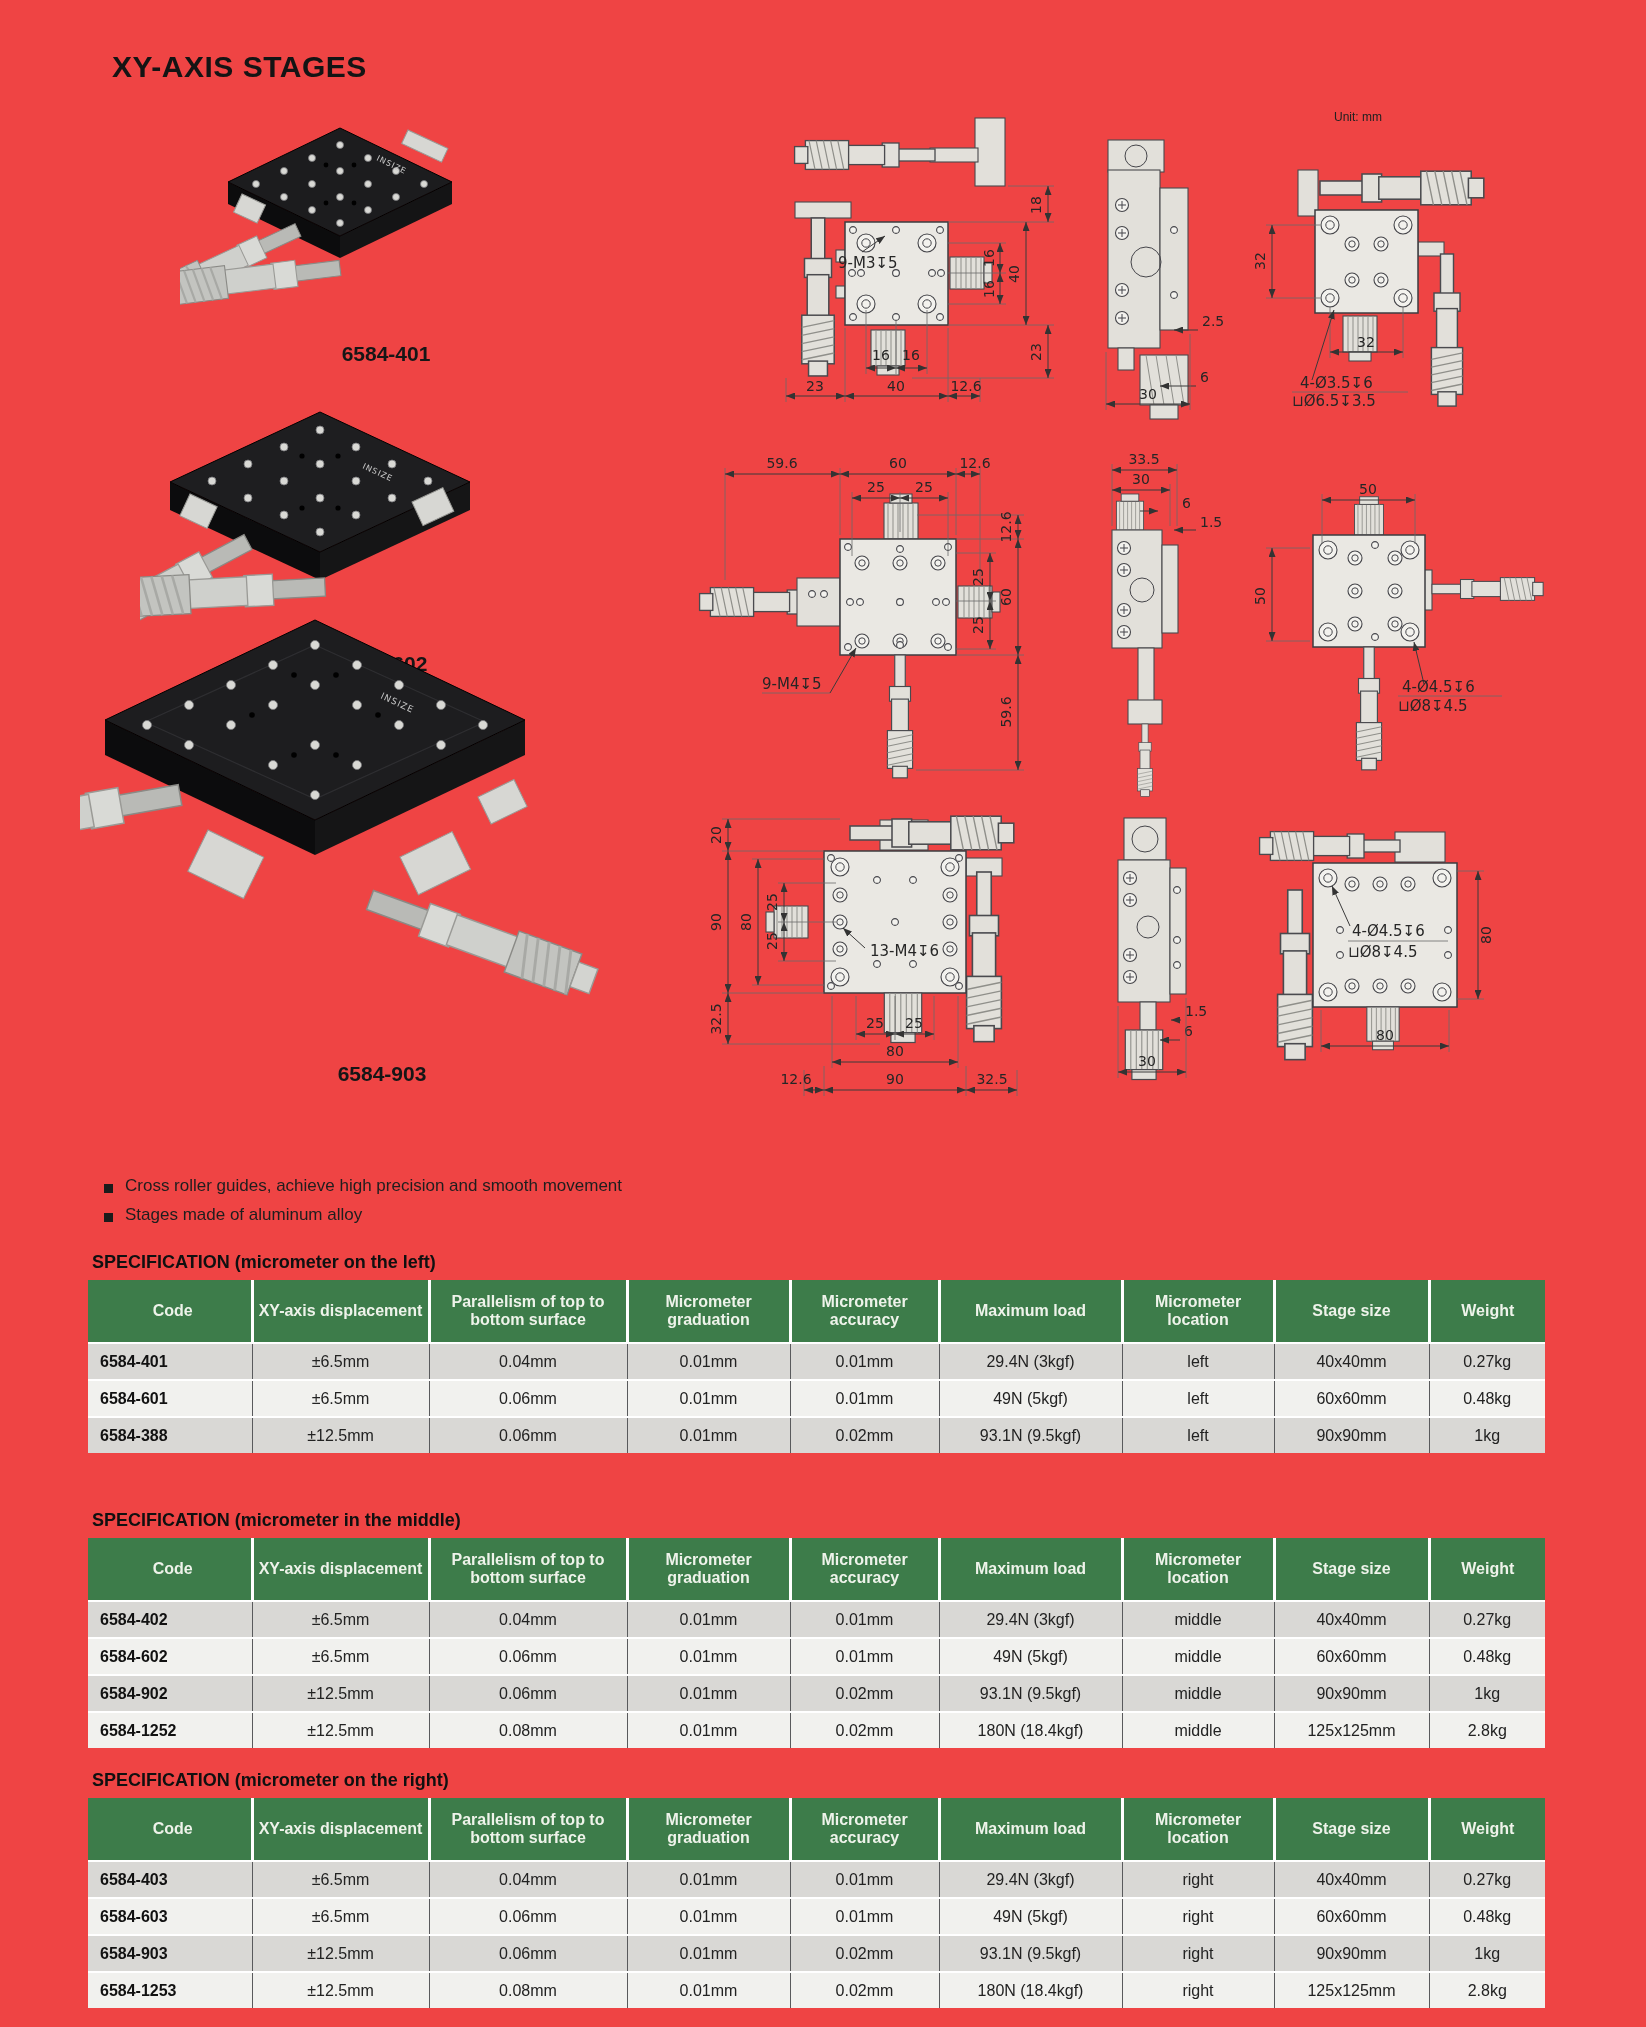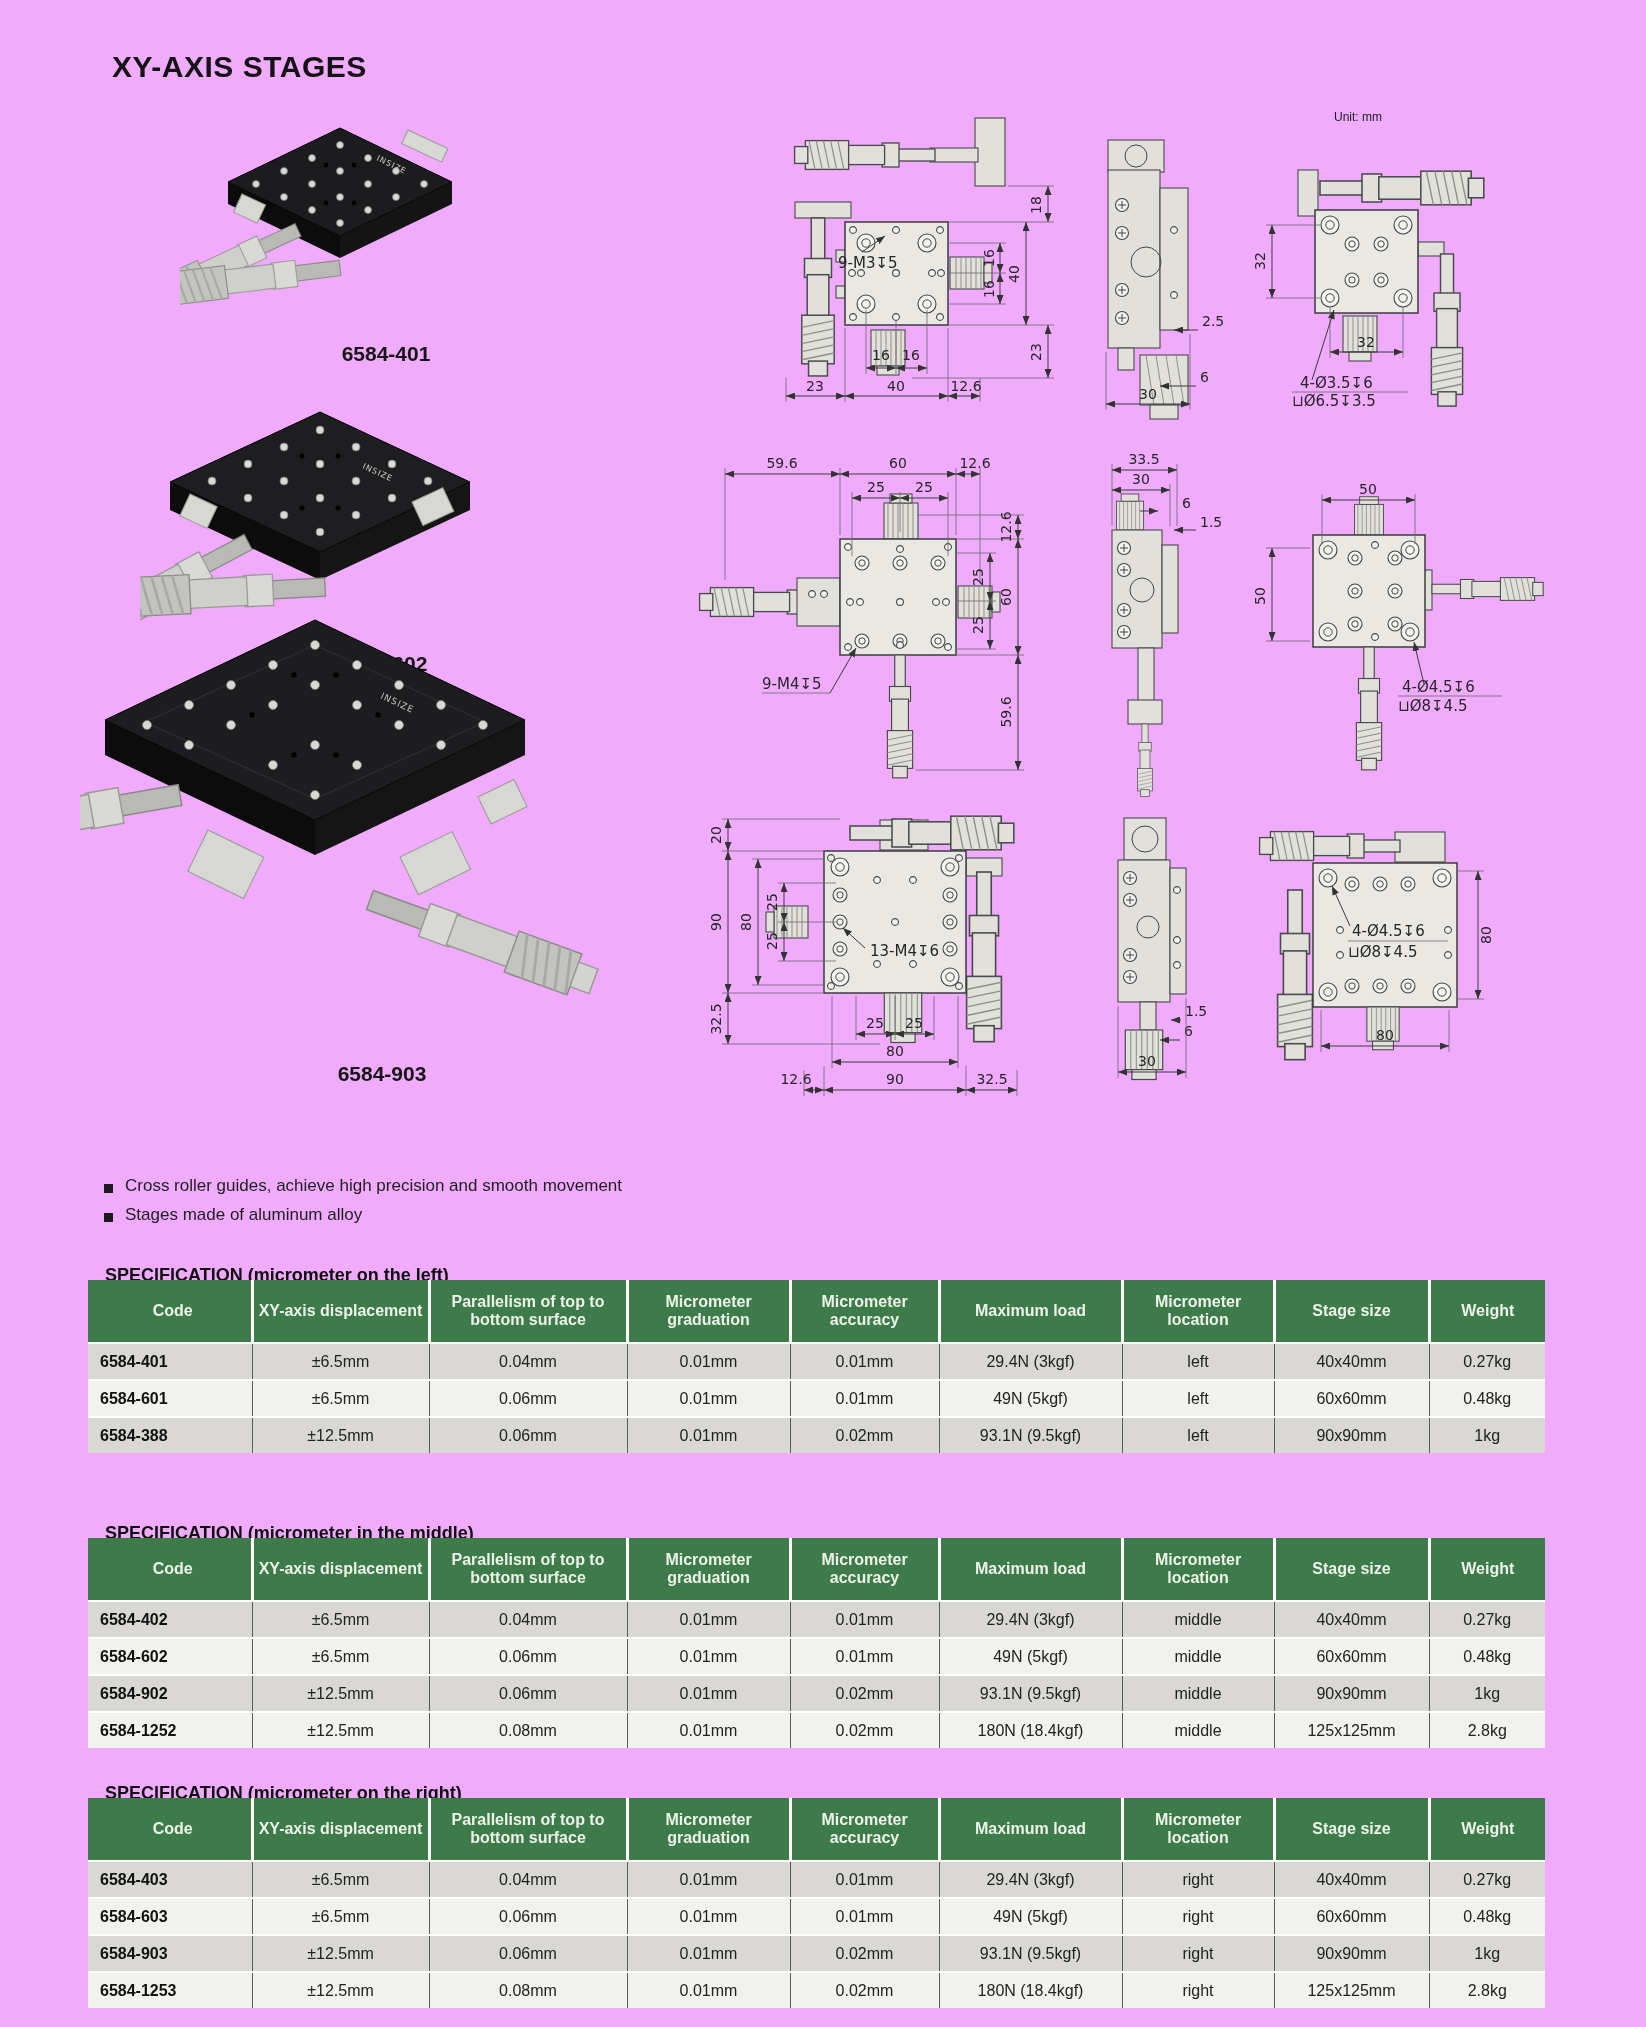--- a/index.html
+++ b/index.html
@@ -1,23 +1,23 @@
 <!DOCTYPE html>
 <html><head>
 <meta charset="utf-8">
 <style>
   html,body{margin:0;padding:0;background:#fff}
-  .page{position:relative;width:1646px;height:2027px;background:#f0abfc;font-family:"Liberation Sans","DejaVu Sans",sans-serif;overflow:hidden;color:#1a1a1a}
+  .page{position:relative;width:1646px;height:2027px;background:#ef4444;font-family:"Liberation Sans","DejaVu Sans",sans-serif;overflow:hidden;color:#1a1a1a}
   .h1{position:absolute;left:112px;top:50px;font-size:30px;font-weight:bold;letter-spacing:.5px;color:#141414}
   .unit{position:absolute;left:1334px;top:110px;font-size:12px;color:#202020}
   .caption{position:absolute;width:170px;text-align:center;font-size:21px;font-weight:bold;color:#161616}
   .feat{position:absolute;left:104px;top:1176px;font-size:17px;color:#1e1e1e}
   .feat .row{display:flex;align-items:center;margin-bottom:9px}
   .feat .b{width:9px;height:9px;background:#1b1b1b;margin:5px 12px 0 0;flex:0 0 9px}
-  .spec-title{position:absolute;left:88px;font-size:18px;font-weight:bold;color:#101010;margin:17px}
+  .spec-title{position:absolute;left:88px;font-size:18px;font-weight:bold;color:#101010;margin:4px}
   table.spec{position:absolute;left:88px;border-collapse:collapse;table-layout:fixed;width:1457px;font-size:16px}
   table.spec th{background:#3d7c4a;color:#eef3ea;font-weight:bold;height:62px;border-left:3px solid #fff;vertical-align:middle;text-align:center;line-height:1.15;padding:0 5px}
   table.spec th:first-child{border-left:none;text-align:center;padding-left:12px}
   table.spec td{height:33px;border-left:1px solid #595a5c;border-top:2px solid #fff;text-align:center;color:#222}
   table.spec td:first-child{border-left:none;text-align:left;padding-left:12px;font-weight:bold;color:#111}
   table.spec tbody tr:nth-child(odd) td{background:#d9d8d5}
   table.spec tbody tr:nth-child(even) td{background:#f1f1ee}
   svg.abs{position:absolute}
   svg text{font-family:"DejaVu Sans",sans-serif}
   .dtxt{font-size:14px;fill:#262626}

